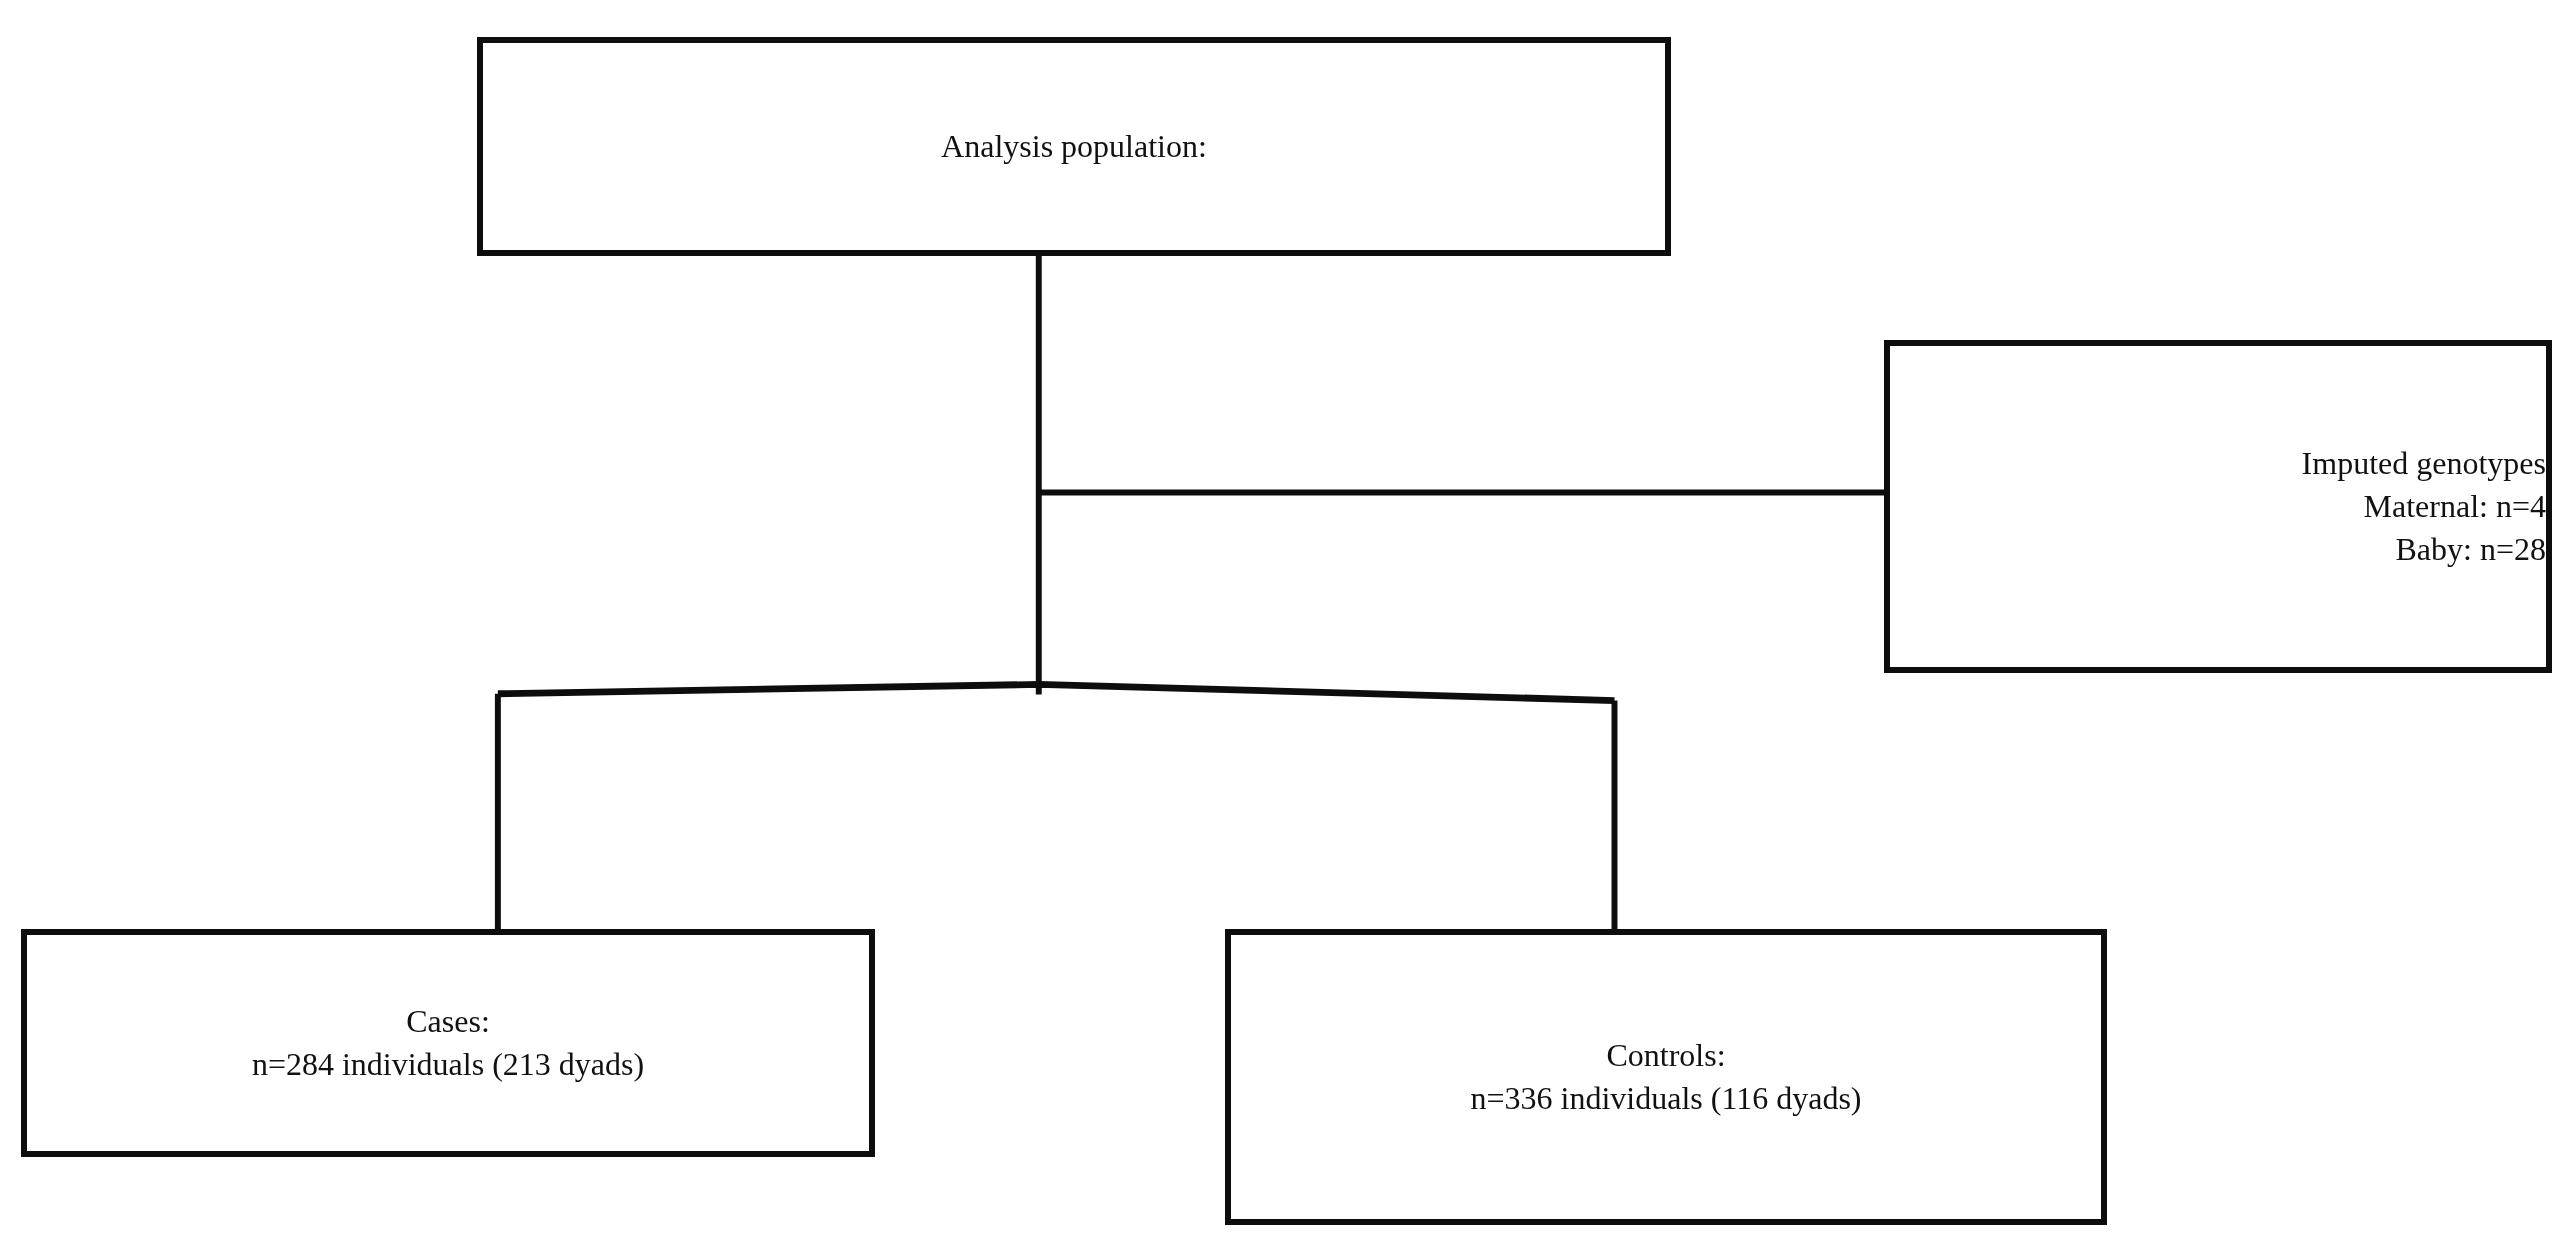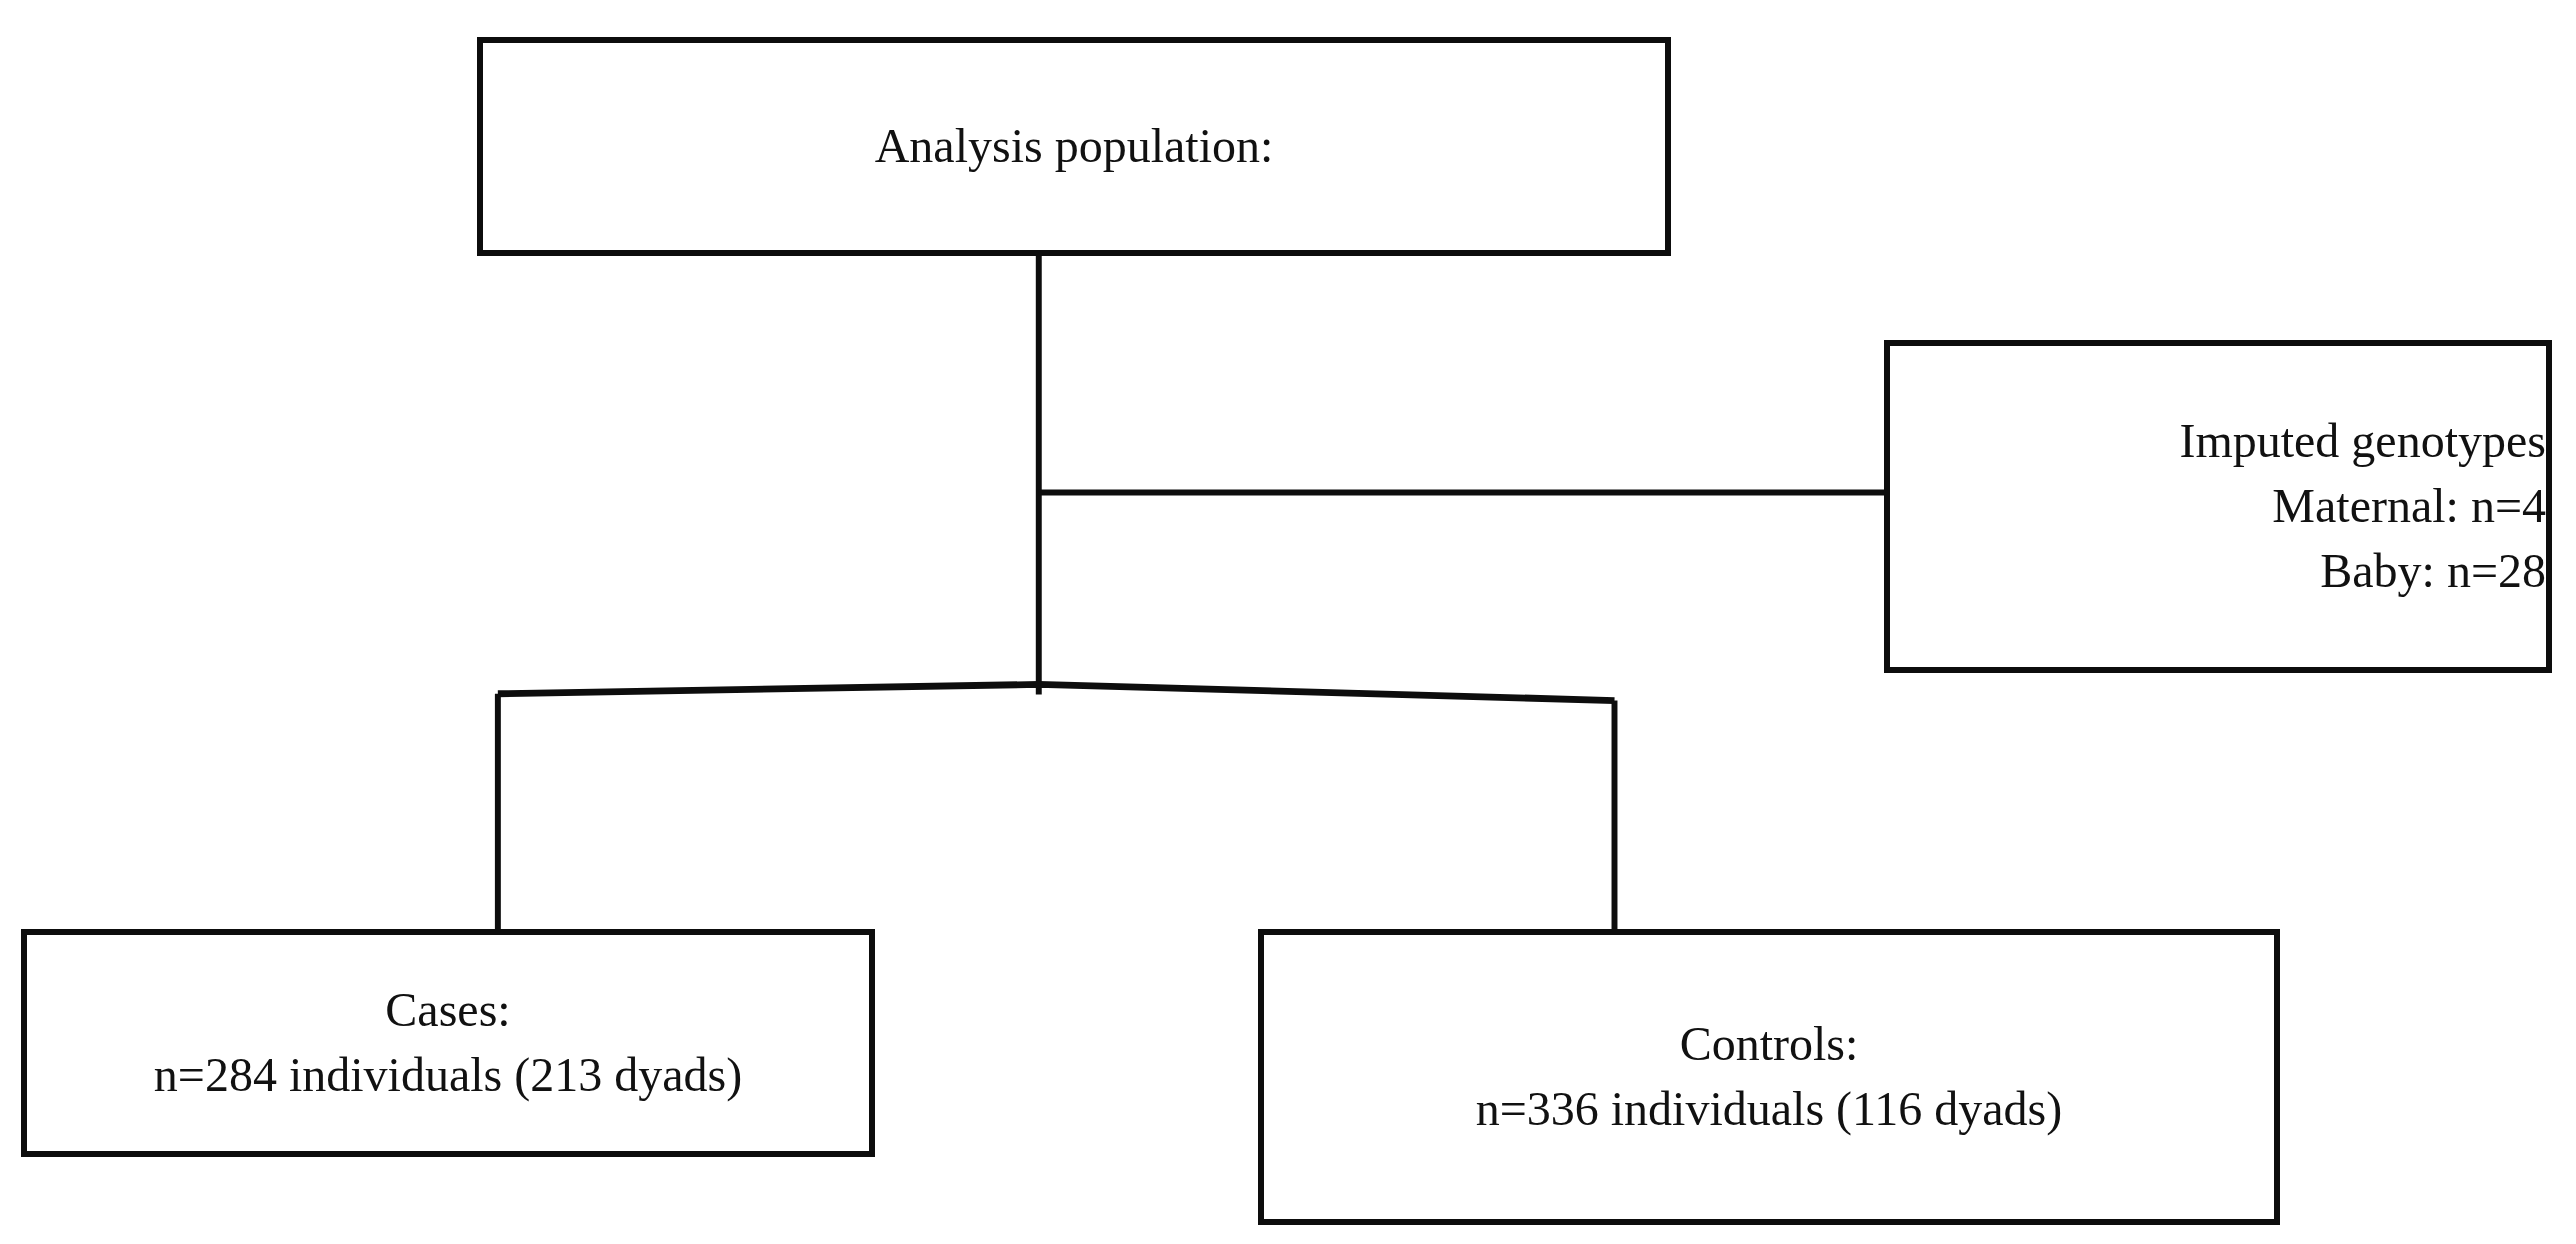--- a/index.html
+++ b/index.html
@@ -28,28 +28,28 @@
     box-sizing: border-box;
     border: 6px solid #0d0d0d;
     background: #ffffff;
     display: flex;
     flex-direction: column;
     align-items: center;
     justify-content: center;
     text-align: center;
   }
   .node .line {
-    font-size: 48px;
+    font-size: 32px;
     line-height: 1.35;
     white-space: nowrap;
   }
   .node-analysis { left: 477px;  top: 37px;   width: 1194px; height: 219px; }
   .node-imputed  { left: 1884px; top: 340px;  width: 668px;  height: 333px; align-items: flex-end; }
   .node-cases    { left: 21px;   top: 929px; width: 854px; height: 228px; }
-  .node-controls { left: 1225px; top: 929px; width: 1022px; height: 296px; margin-left: 33px; }
+  .node-controls { left: 1225px; top: 929px; width: 882px; height: 296px; }
 </style>
 </head>
 <body>
 
 <div class="canvas">
 
   <svg class="connectors" viewBox="0 0 3033 1465" xmlns="http://www.w3.org/2000/svg">
     <line x1="1223" y1="296" x2="1223" y2="818" stroke="#0d0d0d" stroke-width="7"></line>
     <line x1="1223" y1="580" x2="2222" y2="580" stroke="#0d0d0d" stroke-width="7"></line>
     <polyline points="586,817 1223,806 1901,825" fill="none" stroke="#0d0d0d" stroke-width="8" stroke-linejoin="round"></polyline>

